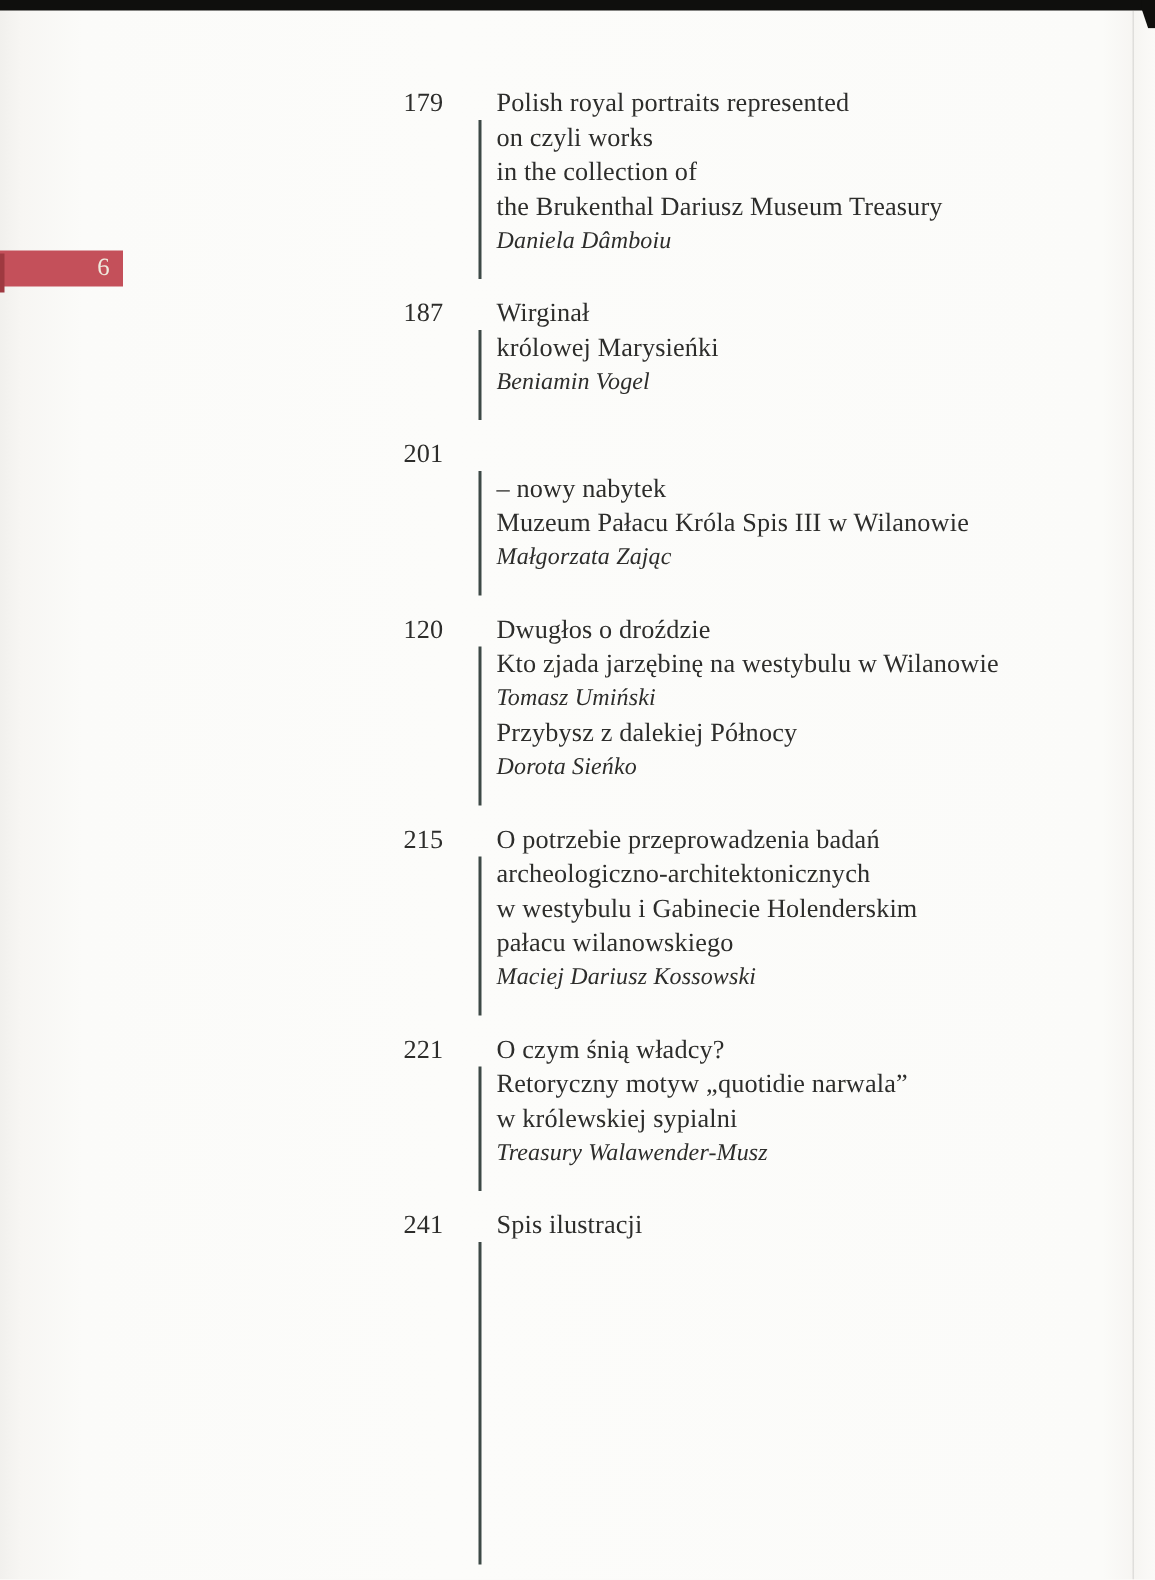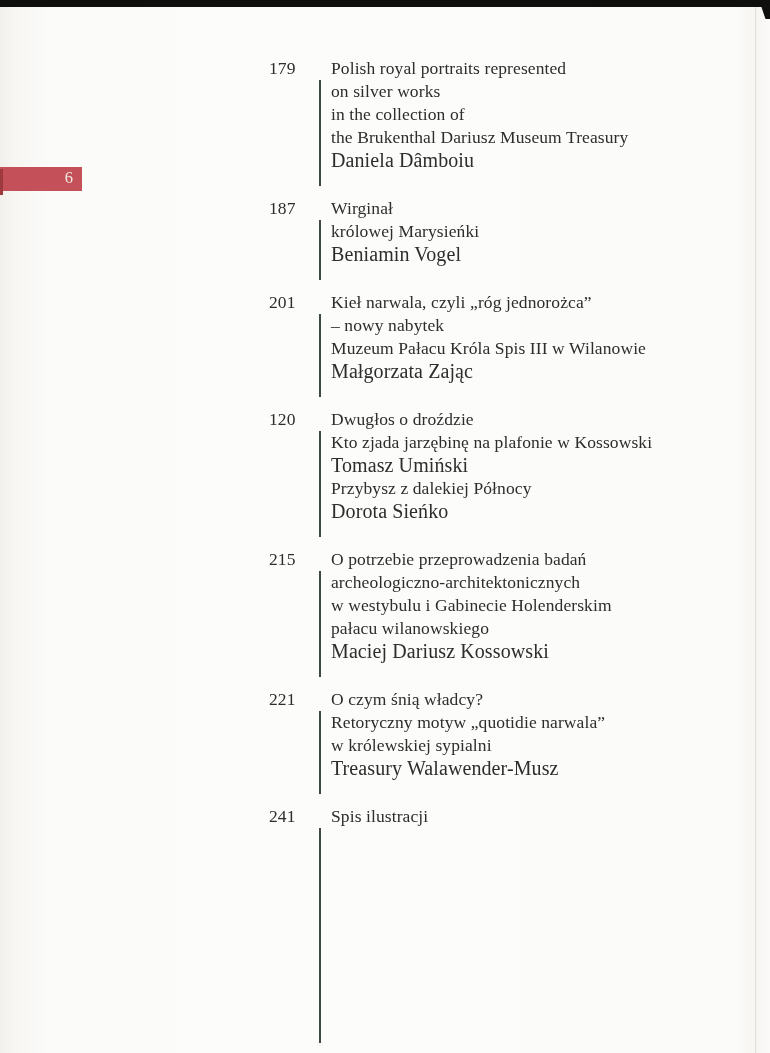--- a/index.html
+++ b/index.html
@@ -46,21 +46,21 @@
   .first-row{display:flex}
   .num{width:62px;flex-shrink:0}
   .first{flex:1}
   .sub{
     margin-left:50px;
     border-left:2px solid var(--rule-color,#3d4946);
     padding:0 0 14px 10px;
   }
   .sub.tail{height:215px;padding-bottom:0}
   .line{white-space:nowrap}
-  .line.italic{font-size:20px}
+  .line.italic{font-style:italic;font-size:16px}
 </style>
 </head>
 <body>
 
 <div class="page">
   <div class="top-bar"></div>
   <div class="top-right-notch"></div>
   <div class="right-edge-line"></div>
 
   <div class="page-tab">
@@ -68,54 +68,53 @@
     <span class="tab-num">6</span>
   </div>
 
   <div id="toc" class="toc">
       <div class="entry">
         <div class="first-row">
           <span class="num">179</span>
           <span class="first">Polish royal portraits represented</span>
         </div>
         <div class="sub">
-          <div class="line">on silver works</div>
+          <div class="line">on czyli works</div>
           <div class="line">in the collection of</div>
           <div class="line">the Brukenthal Dariusz Museum Treasury</div>
           <div class="line italic">Daniela Dâmboiu</div>
         </div>
       </div>
       <div class="entry">
         <div class="first-row">
           <span class="num">187</span>
           <span class="first">Wirginał</span>
         </div>
         <div class="sub">
           <div class="line">królowej Marysieńki</div>
           <div class="line italic">Beniamin Vogel</div>
         </div>
       </div>
       <div class="entry">
         <div class="first-row">
           <span class="num">201</span>
-          <span class="first">Kieł narwala, czyli „róg jednorożca”</span>
         </div>
         <div class="sub">
           <div class="line">– nowy nabytek</div>
           <div class="line">Muzeum Pałacu Króla Spis III w Wilanowie</div>
           <div class="line italic">Małgorzata Zając</div>
         </div>
       </div>
       <div class="entry">
         <div class="first-row">
           <span class="num">120</span>
           <span class="first">Dwugłos o droździe</span>
         </div>
         <div class="sub">
-          <div class="line">Kto zjada jarzębinę na plafonie w Kossowski</div>
+          <div class="line">Kto zjada jarzębinę na westybulu w Wilanowie</div>
           <div class="line italic">Tomasz Umiński</div>
           <div class="line">Przybysz z dalekiej Północy</div>
           <div class="line italic">Dorota Sieńko</div>
         </div>
       </div>
       <div class="entry">
         <div class="first-row">
           <span class="num">215</span>
           <span class="first">O potrzebie przeprowadzenia badań</span>
         </div>

